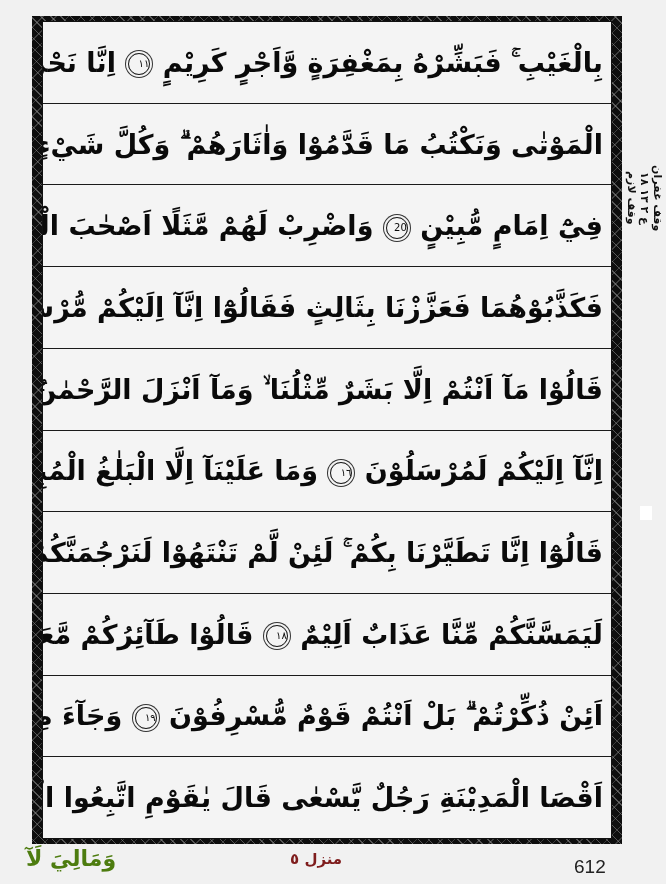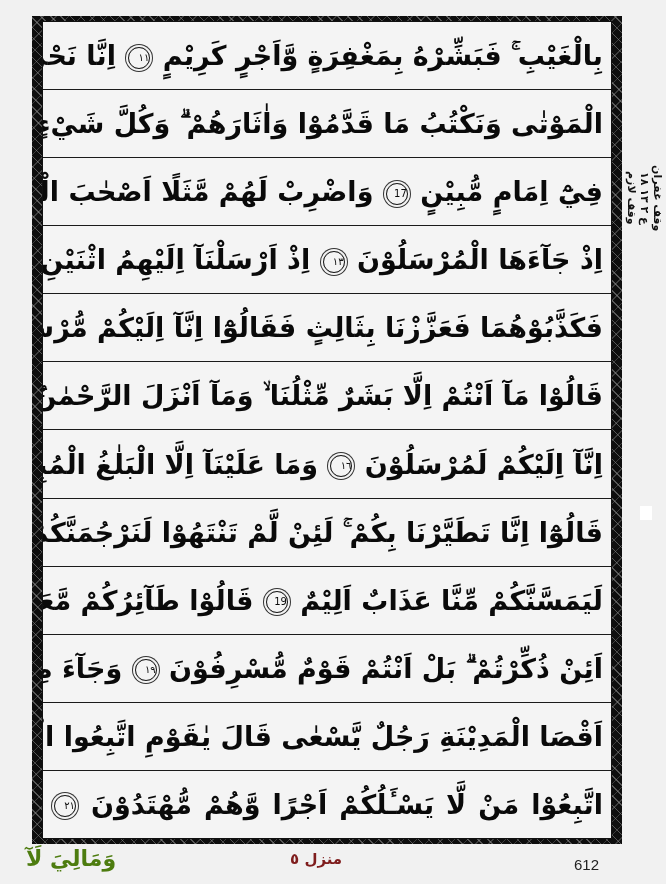--- a/index.html
+++ b/index.html
@@ -125,21 +125,21 @@
       font-size: 15px;
       font-weight: bold;
       direction: rtl;
       color: #7f1d1d;
     }
     .footer-page {
       position: absolute;
       left: 574px;
       top: 856px;
       font-family: "Liberation Sans", sans-serif;
-      font-size: 15px;
+      font-size: 19px;
       color: #222;
     }
   </style>
 </head>
 <body>
 
 <div class="frame">
   <div class="content">
 
     <div class="line">
@@ -150,32 +150,25 @@
       </span>
     </div>
 
     <div class="line">
       <span class="line-text">الْمَوْتٰى وَنَكْتُبُ مَا قَدَّمُوْا وَاٰثَارَهُمْ ۗ وَكُلَّ شَيْءٍ اَحْصَيْنٰهُ</span>
     </div>
 
     <div class="line">
       <span class="line-text">
         <span>فِيْٓ اِمَامٍ مُّبِيْنٍ</span>
-        <span class="ayah">17</span>
+        <span class="ayah">20</span>
         <span>وَاضْرِبْ لَهُمْ مَّثَلًا اَصْحٰبَ الْقَرْيَةِ ۘ</span>
       </span>
     </div>
 
-    <div class="line">
-      <span class="line-text">
-        <span>اِذْ جَآءَهَا الْمُرْسَلُوْنَ</span>
-        <span class="ayah">١٣</span>
-        <span>اِذْ اَرْسَلْنَآ اِلَيْهِمُ اثْنَيْنِ</span>
-      </span>
-    </div>
 
     <div class="line">
       <span class="line-text">
         <span>فَكَذَّبُوْهُمَا فَعَزَّزْنَا بِثَالِثٍ فَقَالُوْٓا اِنَّآ اِلَيْكُمْ مُّرْسَلُوْنَ</span>
         
       </span>
     </div>
 
     <div class="line">
       <span class="line-text">قَالُوْا مَآ اَنْتُمْ اِلَّا بَشَرٌ مِّثْلُنَا ۙ وَمَآ اَنْزَلَ الرَّحْمٰنُ مِنْ</span>
@@ -191,46 +184,40 @@
       </span>
     </div>
 
     <div class="line">
       <span class="line-text">قَالُوْٓا اِنَّا تَطَيَّرْنَا بِكُمْ ۚ لَئِنْ لَّمْ تَنْتَهُوْا لَنَرْجُمَنَّكُمْ وَ</span>
     </div>
 
     <div class="line">
       <span class="line-text">
         <span>لَيَمَسَّنَّكُمْ مِّنَّا عَذَابٌ اَلِيْمٌ</span>
-        <span class="ayah">19</span>
+        <span class="ayah">١٨</span>
         <span>قَالُوْا طَآئِرُكُمْ مَّعَكُمْ ۗ</span>
       </span>
     </div>
 
     <div class="line">
       <span class="line-text">
         <span>اَئِنْ ذُكِّرْتُمْ ۗ بَلْ اَنْتُمْ قَوْمٌ مُّسْرِفُوْنَ</span>
         <span class="ayah">١٩</span>
         <span>وَجَآءَ مِنْ</span>
       </span>
     </div>
 
     <div class="line">
       <span class="line-text">
         <span>اَقْصَا الْمَدِيْنَةِ رَجُلٌ يَّسْعٰى قَالَ يٰقَوْمِ اتَّبِعُوا الْمُرْسَلِيْنَ</span>
         
       </span>
     </div>
 
-    <div class="line">
-      <span class="line-text">
-        <span>اتَّبِعُوْا مَنْ لَّا يَسْـَٔلُكُمْ اَجْرًا وَّهُمْ مُّهْتَدُوْنَ</span>
-        <span class="ayah">٢١</span>
-      </span>
-    </div>
 
   </div>
 </div>
 
 <div class="margin-note">
   <span class="note-row">وقف غفران</span>
   <span class="note-row">ع ٢ ١٣ ١٨</span>
   <span class="note-row">وقف لازم</span>
 </div>
 

